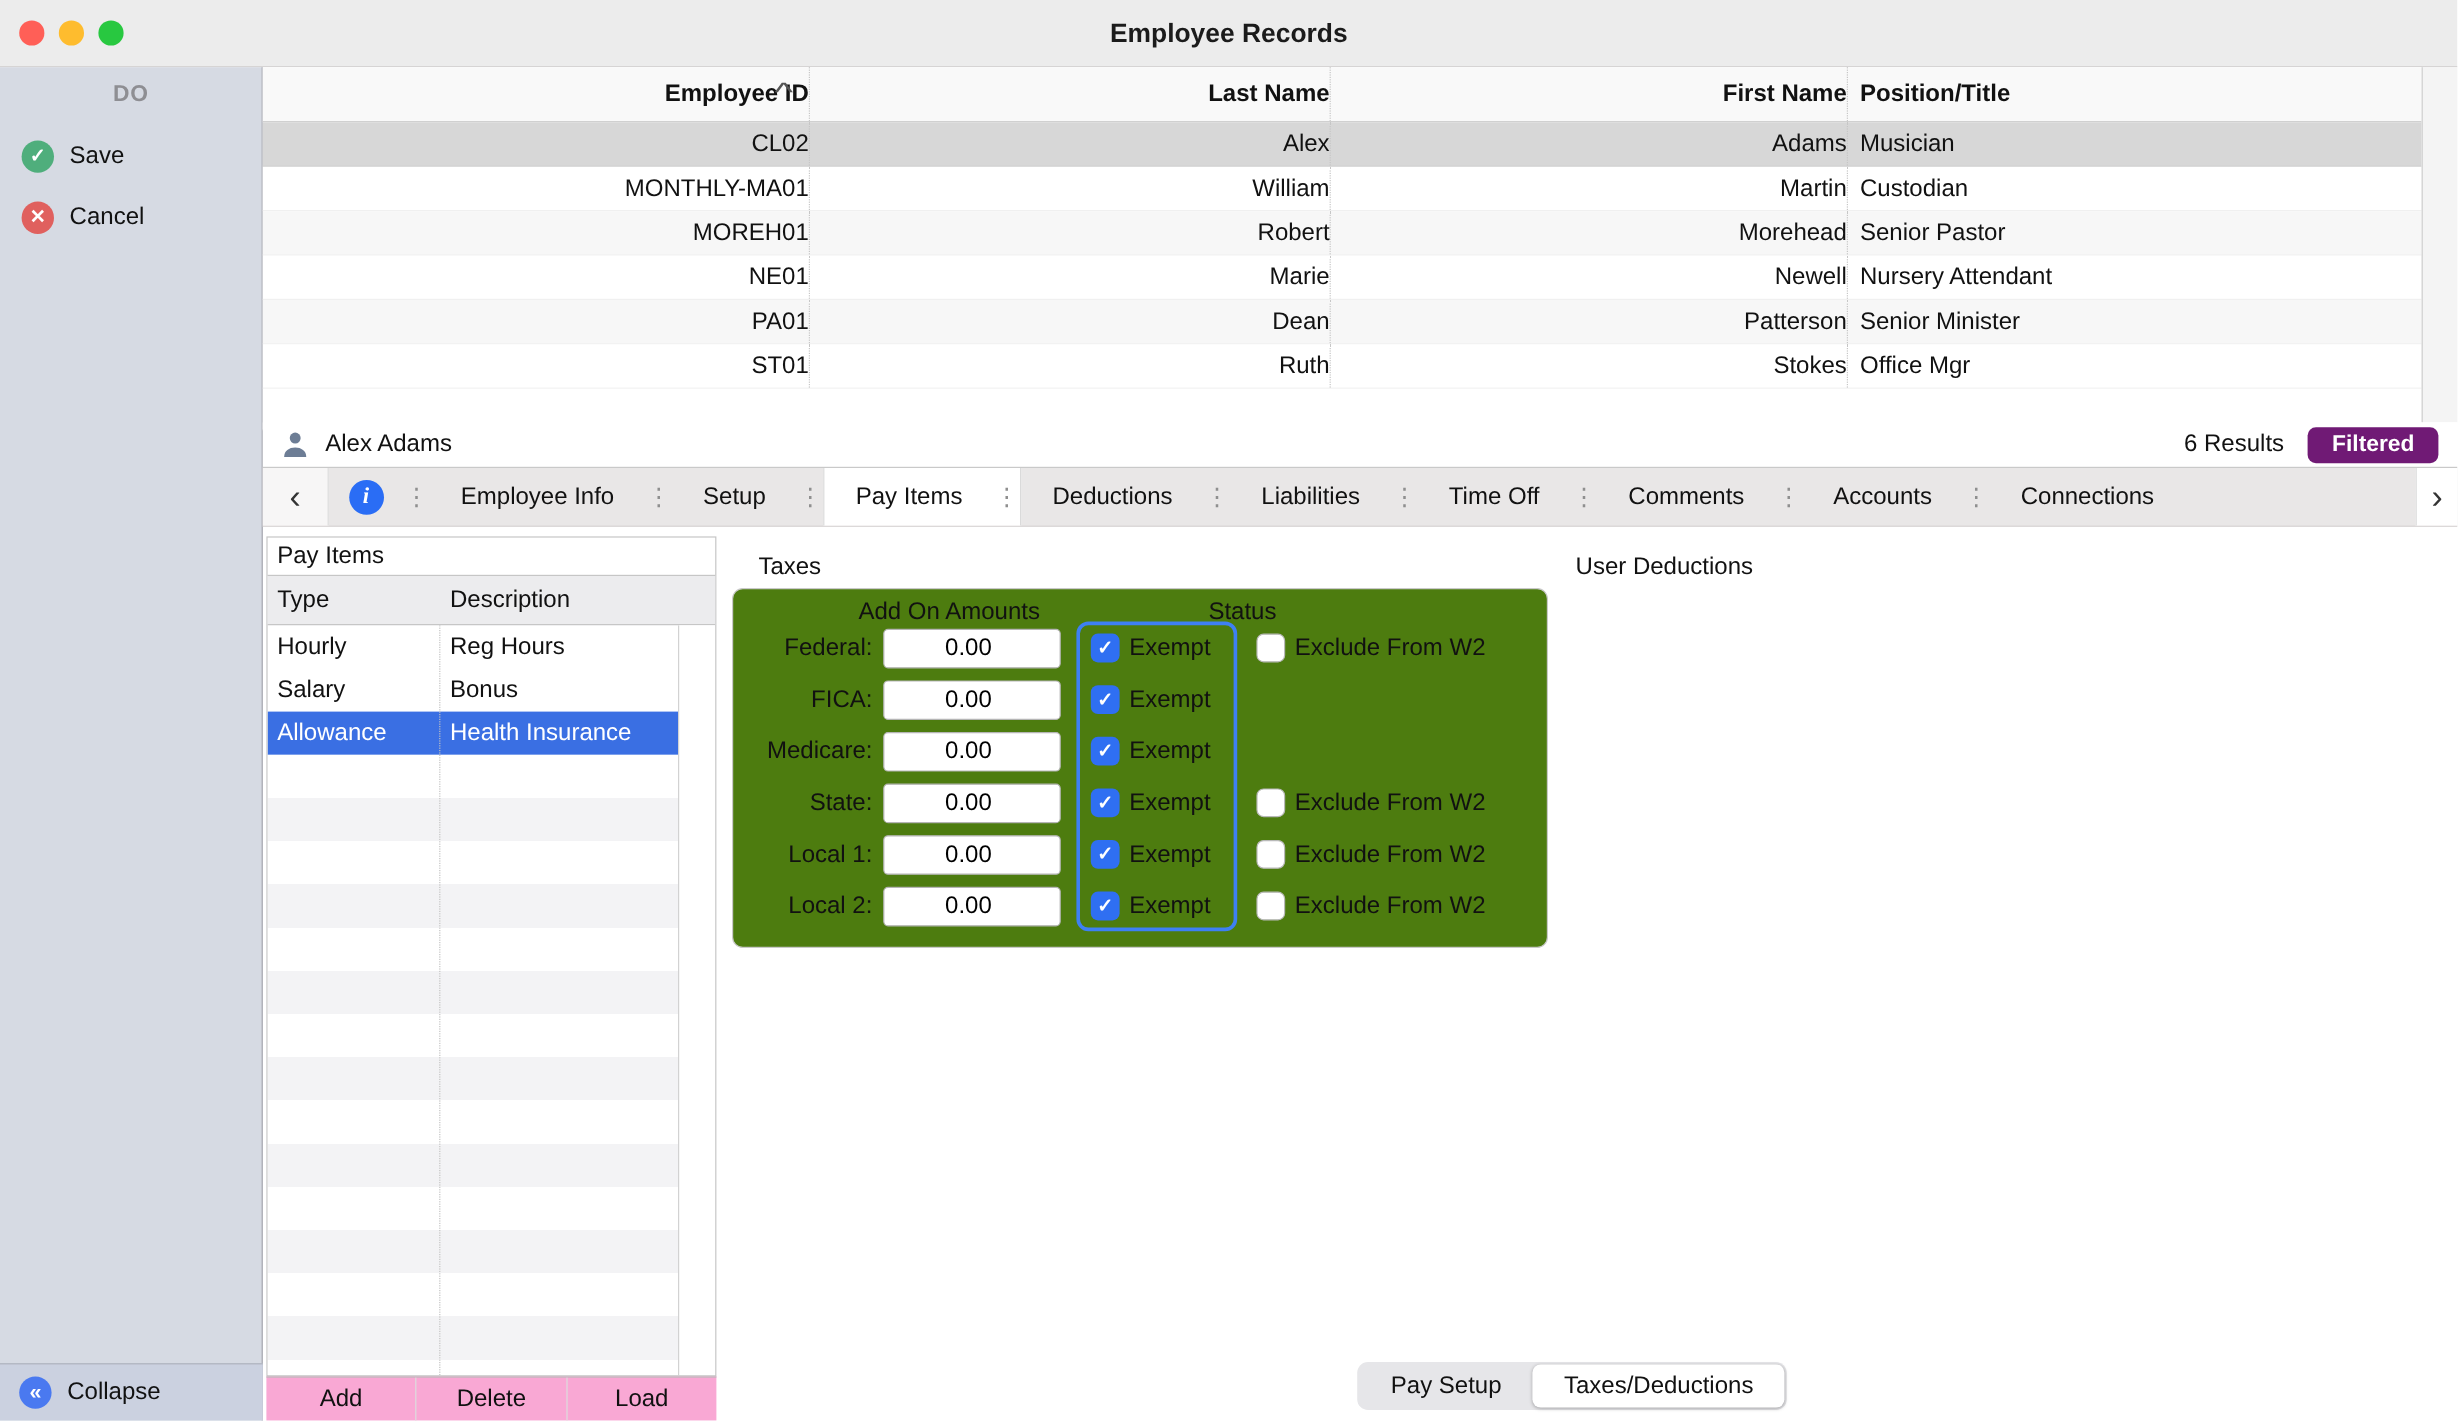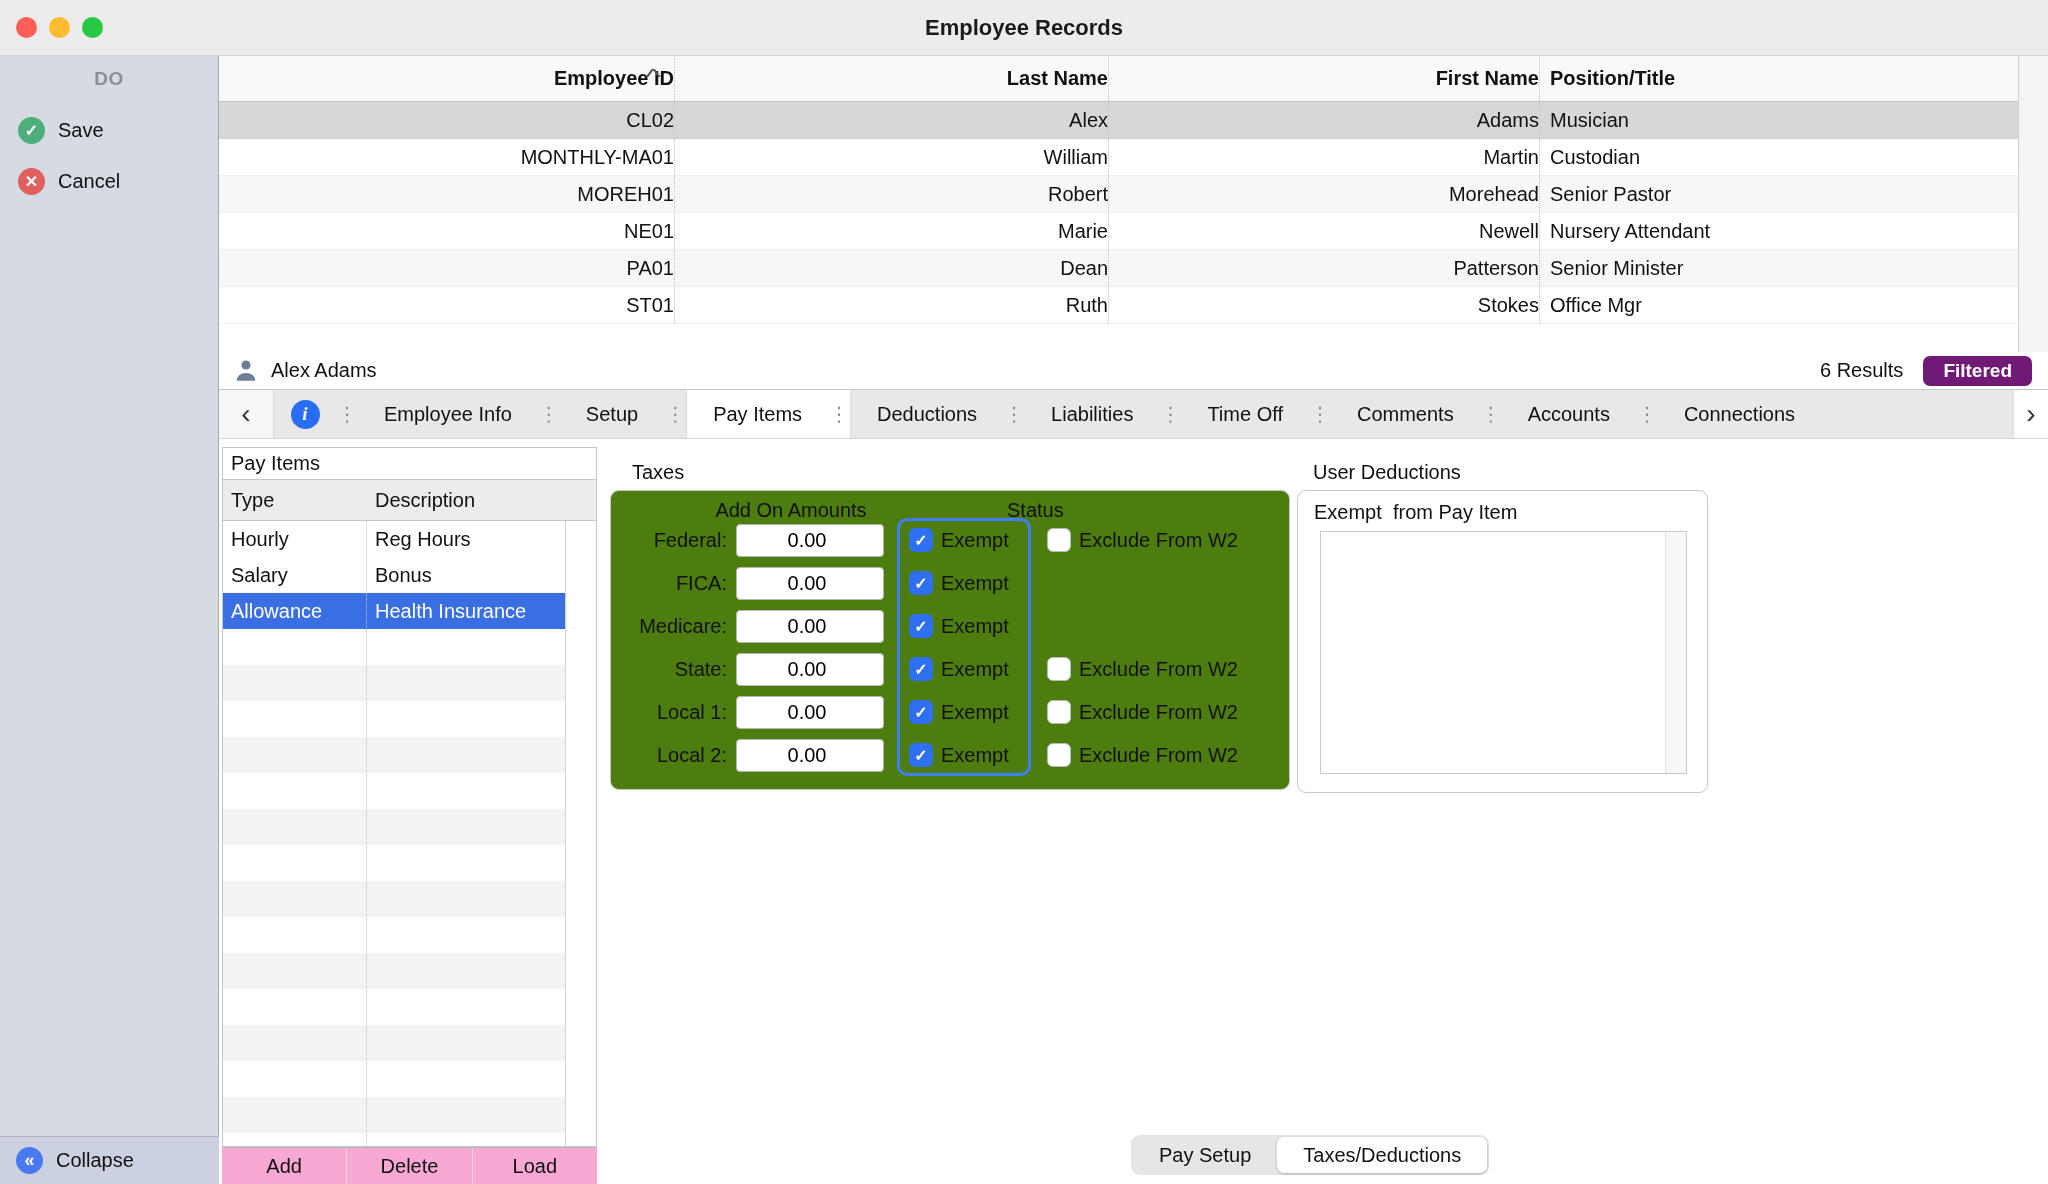--- a/index.html
+++ b/index.html
@@ -365,25 +365,19 @@
       <div class="cb checked exempt">
           <span>✓</span>
         </div>
       <div class="cb-label exempt">Exempt</div>
       <div class="cb unchecked exclude"></div>
       <div class="cb-label exclude">Exclude From W2</div>
     </div>
   </div>
 
   <div class="group-label ud-label">User Deductions</div>
-  <div class="ud-box">
-    <div class="ud-sub">Exempt  from Pay Item</div>
-    <div class="ud-list">
-      <div class="ud-list-scroll"></div>
-    </div>
-  </div>
 
   <div class="seg">
     <div class="seg-item">Pay Setup</div>
     <div class="seg-item active">Taxes/Deductions</div>
   </div>
 
 </div>
 
 </body></html>

